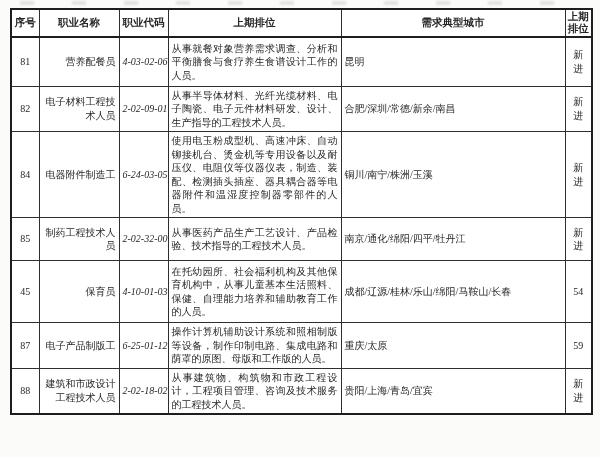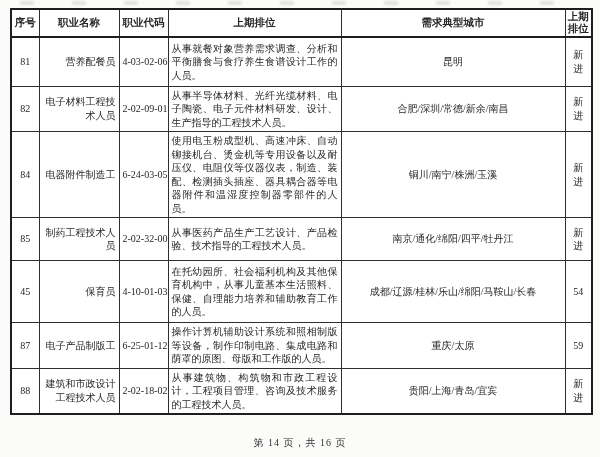--- a/index.html
+++ b/index.html
@@ -51,23 +51,23 @@
     line-height: 12px;
     border-bottom: 2px solid #1e1e1e;
   }
   .occ td {
     font-size: 10px;
     line-height: 13.5px;
     padding: 2px 3px;
   }
   .c-no   { text-align: center; }
   .c-name { text-align: right; padding: 2px 4px; }
-  .c-code { text-align: left; font-size: 9px; white-space: nowrap; letter-spacing: 0; }
+  .c-code { text-align: left; font-size: 9px; white-space: nowrap; letter-spacing: 0; font-style: italic; }
   .c-def  { text-align: justify; text-justify: inter-ideograph; padding: 2px 4px; }
-  .c-city { text-align: center; padding: 2px 5px; }
+  .c-city { text-align: left; padding: 2px 5px; }
   .c-rank { text-align: center; }
   .footer {
     position: absolute;
     left: 0;
     top: 436px;
     width: 600px;
     text-align: center;
     font-size: 10px;
     color: #333;
     letter-spacing: 1px;
@@ -151,14 +151,13 @@
     <td class="c-no">88</td>
     <td class="c-name">建筑和市政设计工程技术人员</td>
     <td class="c-code">2-02-18-02</td>
     <td class="c-def">从事建筑物、构筑物和市政工程设计，工程项目管理、咨询及技术服务的工程技术人员。</td>
     <td class="c-city">贵阳/上海/青岛/宜宾</td>
     <td class="c-rank">新进</td>
   </tr>
       </tbody>
   </table>
 
-  <div class="footer">第 14 页，共 16 页</div>
 </div>
 
 </body></html>

